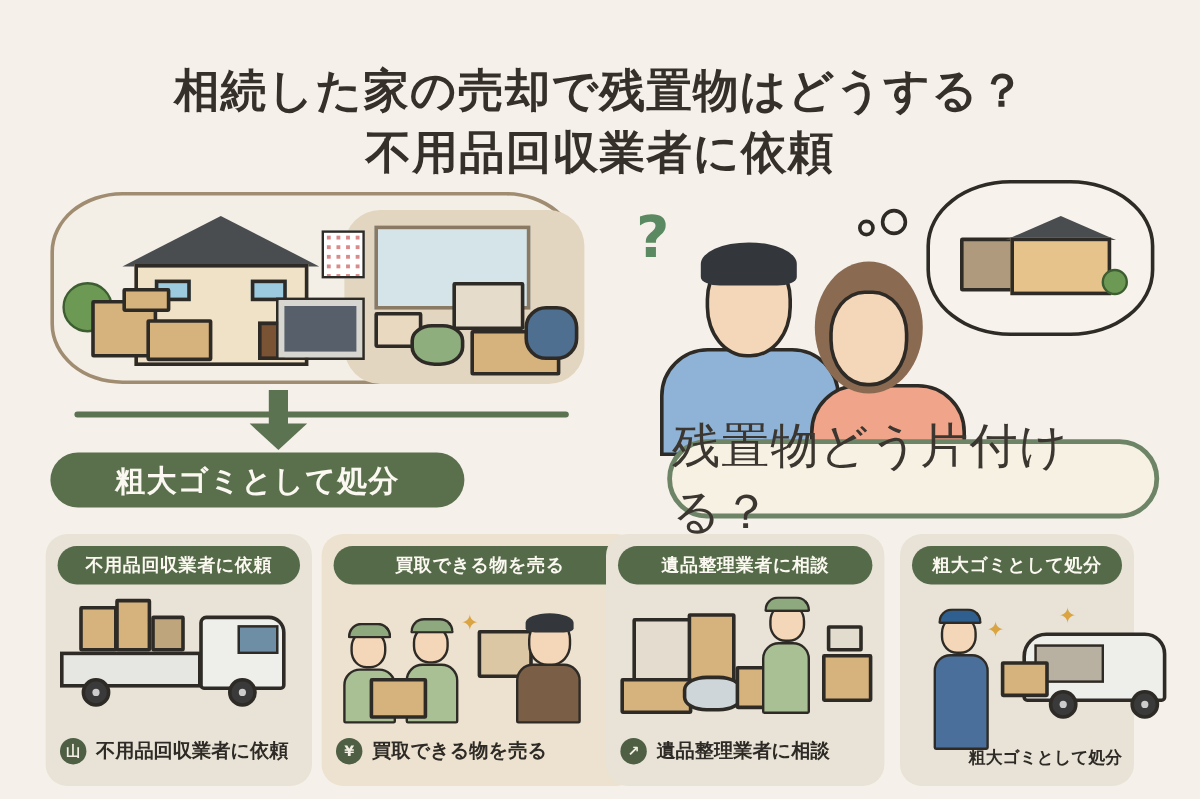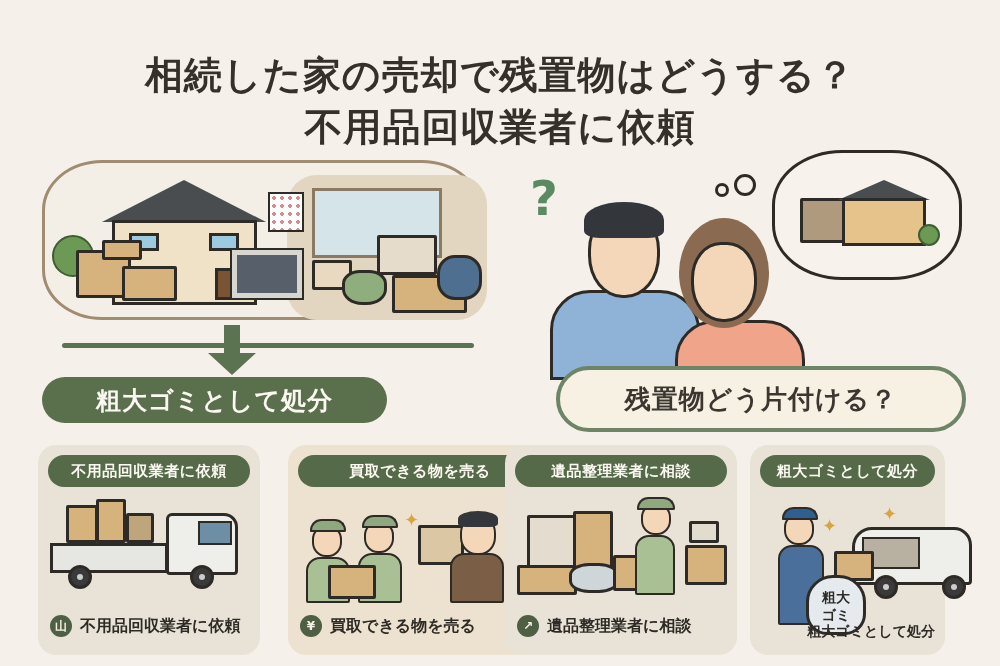--- a/index.html
+++ b/index.html
@@ -95,21 +95,21 @@
   .bubble-dot { position: absolute; border: 3px solid #2e2b26; border-radius: 50%; background: #f5f1ea; }
   .thought {
     position: absolute; left: 262px; top: 0px; width: 190px; height: 130px;
     border: 3px solid #2e2b26; border-radius: 70px / 55px; background: #f7f3ec;
   }
   .mini-house { position: absolute; left: 290px; top: 30px; width: 140px; height: 70px; }
 
   .question-pill {
     position: absolute; left: 556px; top: 366px; width: 410px; height: 66px;
     background: #f6f1e2; border: 4px solid #6d8466; border-radius: 33px;
-    color: #3b3630; font-size: 26px; font-weight: bold;
+    color: #3b3630; font-size: 40px; font-weight: normal;
     display: flex; align-items: center; justify-content: center; letter-spacing: 1px;
   }
 
   .card {
     position: absolute; top: 445px; height: 210px;
     border-radius: 18px; background: #e8e3d6;
   }
   .card.c2 { background: #ede2cf; }
   .card-pill {
     position: absolute; left: 10px; right: 10px; top: 10px; height: 32px;
@@ -219,21 +219,21 @@
     <div class="glass" style="left:148px;top:26px;width:34px;height:24px;"></div>
     <div class="wheel" style="left:18px;top:70px;"></div>
     <div class="wheel" style="left:140px;top:70px;"></div>
   </div>
   <div class="card-footer">
     <span class="foot-icon">山</span>
     <span>不用品回収業者に依頼</span>
   </div>
 </div>
 
-<div class="card c2" style="left:268px;width:264px;margin-left:20px;">
+<div class="card c2" style="left:268px;width:264px;">
   <div class="card-pill">買取できる物を売る</div>
   <div class="card-art">
     <div class="worker-body" style="left:6px;top:62px;width:44px;height:46px;background:#a9bf94;"></div>
     <div class="worker-head" style="left:12px;top:30px;"></div>
     <div class="cap" style="left:10px;top:24px;width:36px;background:#8fa97f;"></div>
     <div class="worker-body" style="left:58px;top:58px;width:44px;height:50px;background:#a9bf94;"></div>
     <div class="worker-head" style="left:64px;top:26px;"></div>
     <div class="cap" style="left:62px;top:20px;width:36px;background:#8fa97f;"></div>
     <div class="box" style="left:28px;top:70px;width:48px;height:34px;"></div>
     <div class="sparkle" style="left:104px;top:14px;">✦</div>
@@ -274,19 +274,15 @@
     <div class="worker-body" style="left:16px;top:50px;width:46px;height:80px;background:#4a6f9b;"></div>
     <div class="worker-head" style="left:22px;top:18px;"></div>
     <div class="cap" style="left:20px;top:12px;width:36px;background:#2f5f8f;"></div>
     <div class="sparkle" style="left:60px;top:20px;">✦</div>
     <div class="sparkle" style="left:120px;top:8px;">✦</div>
     <div class="truck-cab" style="left:90px;top:32px;width:120px;height:58px;border-radius:20px 18px 4px 4px;"></div>
     <div class="glass" style="left:100px;top:42px;width:58px;height:32px;background:#b8b0a0;"></div>
     <div class="box" style="left:72px;top:56px;width:40px;height:30px;"></div>
     <div class="wheel" style="left:112px;top:80px;"></div>
     <div class="wheel" style="left:180px;top:80px;"></div>
-    <div class="bigbag" style="left:44px;top:80px;width:60px;height:60px;">
-      <span>粗大</span><br>
-      <span>ゴミ</span>
-    </div>
   </div>
   <div class="caption-4">粗大ゴミとして処分</div>
 </div>
 
 </body></html>

